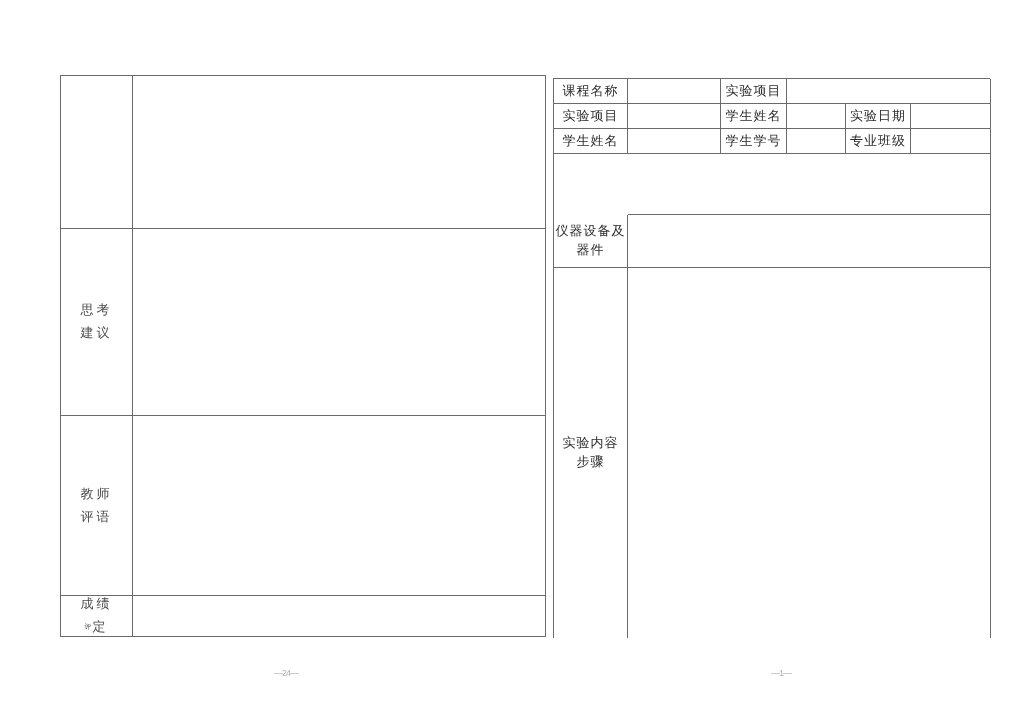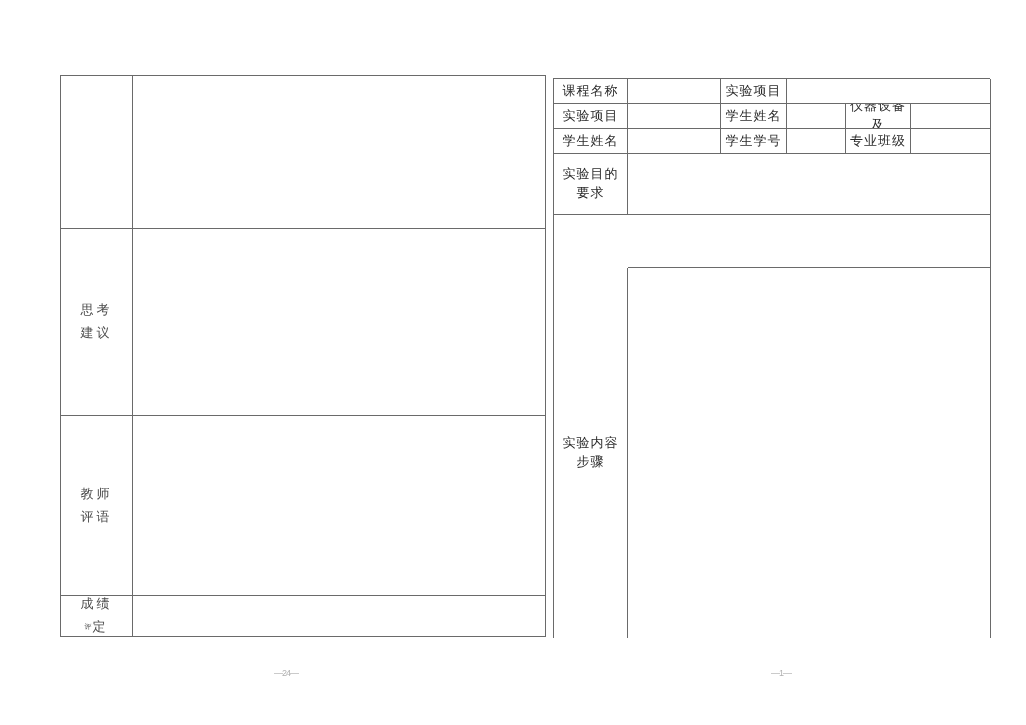--- a/index.html
+++ b/index.html
@@ -93,36 +93,36 @@
 
   <div class="cell label">课程名称</div>
   <div class="cell"></div>
   <div class="cell label">实验项目</div>
   <div class="cell span-4-6"></div>
 
   <div class="cell label">实验项目</div>
   <div class="cell"></div>
   <div class="cell label">学生姓名</div>
   <div class="cell"></div>
-  <div class="cell label">仪器设备及</div>
+  <div class="cell label">实验日期</div>
   <div class="cell"></div>
 
   <div class="cell label">学生姓名</div>
   <div class="cell"></div>
   <div class="cell label">学生学号</div>
   <div class="cell"></div>
   <div class="cell label">专业班级</div>
   <div class="cell"></div>
 
-  <div class="cell label">
-    <span>实验目的</span>
-    <span>要求</span>
-  </div>
   <div class="cell span-2-6"></div>
 
+  <div class="cell label">
+    <span>仪器设备及</span>
+    <span>器件</span>
+  </div>
   <div class="cell span-2-6"></div>
 
   <div class="cell label no-b">
     <span>实验内容</span>
     <span>步骤</span>
   </div>
   <div class="cell span-2-6 no-b"></div>
 </div>
 
 <div class="footer" id="footer-left">—24—</div>

